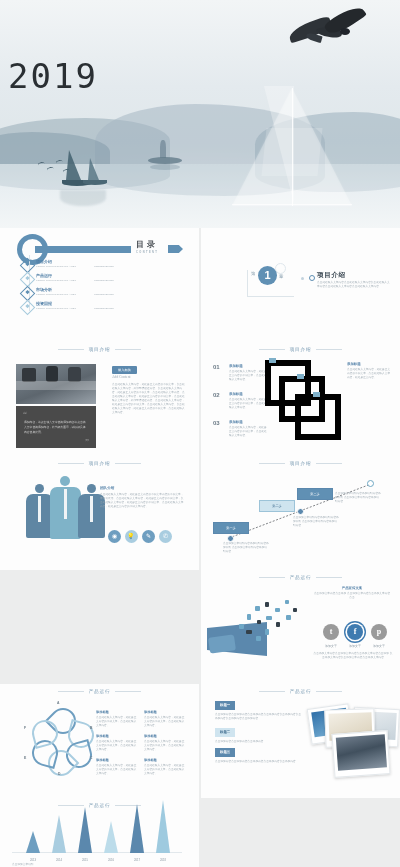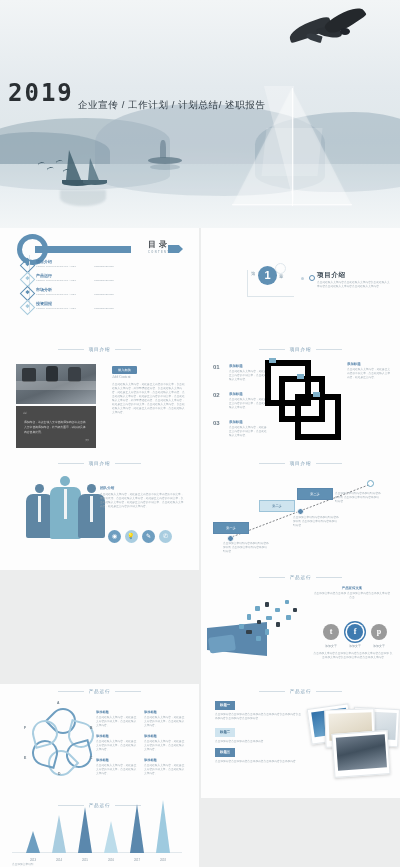--- a/index.html
+++ b/index.html
@@ -63,37 +63,37 @@
     border-left:36px solid transparent;border-right:30px solid rgba(255,255,255,.30);border-bottom:118px solid transparent;}
   .pyr .tri{position:absolute;left:4px;top:2px;width:0;height:0;
     border-left:60px solid transparent;border-right:60px solid transparent;border-bottom:118px solid rgba(255,255,255,.26);
     filter:drop-shadow(0 0 1px rgba(255,255,255,.8));}
   .pyr .edge{position:absolute;left:64px;top:2px;width:1px;height:118px;background:rgba(255,255,255,.85);}
   .pyr .base{position:absolute;left:4px;top:118px;width:120px;height:1px;background:rgba(255,255,255,.7);}
   .pyr .glint{position:absolute;left:36px;top:42px;width:56px;height:48px;background:rgba(255,255,255,.18);
     transform:skewX(-6deg);}
   
   .cover-txt{position:absolute;left:0;top:0;width:400px;height:228px;}
-  #year{position:absolute;left:8px;top:56px;font-size:24px;letter-spacing:2px;color:#2a2f33;
-    font-family:"DejaVu Sans Mono","Liberation Mono",monospace;font-weight:700;margin-top:23px;}
+  #year{position:absolute;left:8px;top:56px;font-size:34px;letter-spacing:2px;color:#2a2f33;
+    font-family:"DejaVu Sans Mono","Liberation Mono",monospace;font-weight:400;}
   #cov-en{position:absolute;left:78px;top:57px;font-size:10.5px;letter-spacing:1.6px;color:#5a6b77;
     font-family:"Liberation Serif","DejaVu Serif",serif;}
   #cov-title{position:absolute;left:76px;top:68px;font-size:26px;font-weight:bold;color:#1f2428;letter-spacing:1px;}
   #cov-sub{position:absolute;left:78px;top:99px;font-size:9.5px;color:#2f3a42;letter-spacing:.6px;}
 
   
   .s-head{position:absolute;left:0;top:5px;width:100%;text-align:center;font-size:4.6px;color:#6f93ad;letter-spacing:.8px;}
   .s-head .ln{display:inline-block;width:26px;height:1px;background:#d3dde4;vertical-align:middle;margin:0 5px;}
   .tiny{font-size:2.6px;color:#9aa7b0;line-height:1.55;letter-spacing:.1px;}
 
   
   #toc{top:228px;height:114px;}
   .key{position:absolute;left:17px;top:6px;width:21px;height:21px;border:5px solid #6090b4;border-radius:50%;}
   .keybar{position:absolute;left:35px;top:18px;width:96px;height:7px;background:#6090b4;}
-  .toc-title{position:absolute;left:148px;top:11px;font-size:8px;font-weight:bold;color:#4a4f54;letter-spacing:3px;}
+  .toc-title{position:absolute;left:136px;top:11px;font-size:8px;font-weight:bold;color:#4a4f54;letter-spacing:3px;}
   .toc-title small{display:block;font-size:2.6px;letter-spacing:1.4px;color:#9fb0bc;text-align:center;margin-top:1px;}
   .toc-arrow{position:absolute;left:168px;top:17px;width:15px;height:8px;background:#6090b4;
     clip-path:polygon(0 0,72% 0,100% 50%,72% 100%,0 100%);}
   .toc-rule{position:absolute;left:29px;top:27px;width:1px;height:56px;background:#dbe4ea;}
   .toc-item{position:absolute;left:22px;width:160px;height:14px;}
   .dia{position:absolute;left:0;top:1px;width:9px;height:9px;transform:rotate(45deg);border:1.6px solid #6090b4;}
   .dia i{position:absolute;left:1.6px;top:1.6px;width:3.4px;height:3.4px;background:#6090b4;display:block;}
   .dia.alt{border-color:#a7cbdd;}
   .dia.alt i{background:#a7cbdd;}
   .toc-item .nm{position:absolute;left:14px;top:0px;font-size:4px;color:#4f7ea6;font-weight:bold;}
@@ -245,21 +245,20 @@
     <div class="pyr">
       <div class="tri"></div>
         <div class="face-l"></div>
       <div class="glint"></div>
         <div class="edge"></div>
         <div class="base"></div>
     </div>
 
     <div class="cover-txt">
       <div id="year">2019</div>
-      <div id="cov-sub">企业宣传 / 工作计划 / 计划总结/ 述职报告</div>
     </div>
   </div>
 
   <div class="slide col-l row" id="toc">
     <div class="key"></div>
     <div class="keybar"></div>
     <div class="toc-title">
       <span>目录</span>
       <small>CONTENT</small>
     </div>

